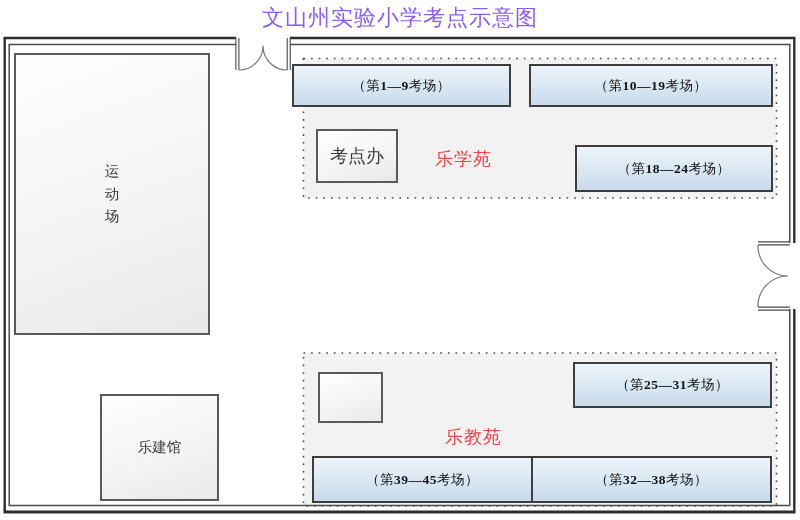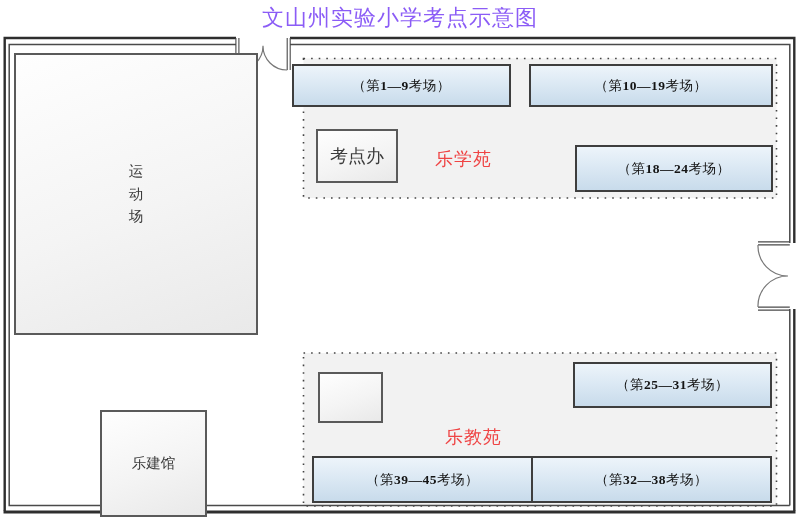--- a/index.html
+++ b/index.html
@@ -56,26 +56,26 @@
 
     <path d="M 235.9 38 V 70 M 238.9 38 V 70" fill="none" stroke="#4a4a4a" stroke-width="1.1"></path>
     <path d="M 287.2 38 V 70 M 290.2 38 V 70" fill="none" stroke="#4a4a4a" stroke-width="1.1"></path>
     <path d="M 238.9 70 A 24 24 0 0 0 263 45.8 A 24 24 0 0 0 287.2 70" fill="none" stroke="#777777" stroke-width="1.2"></path>
 
     <path d="M 758 241.9 H 789.8 M 758 244.9 H 789.8" fill="none" stroke="#4a4a4a" stroke-width="1.1"></path>
     <path d="M 758 307.1 H 789.8 M 758 310.1 H 789.8" fill="none" stroke="#4a4a4a" stroke-width="1.1"></path>
     <path d="M 758 244.9 A 30 30 0 0 0 788 276 A 30 30 0 0 0 758 307.1" fill="none" stroke="#777777" stroke-width="1.2"></path>
   </svg>
 
-  <div class="building" style="left:14px;top:53px;width:244px;height:282px;">
+  <div class="building" style="left:14px;top:53px;width:196px;height:282px;">
     <div class="vtext">运动场</div>
   </div>
 
 
-  <div class="building" style="left:100px;top:394px;width:107px;height:107px;margin-top:16px;">
+  <div class="building" style="left:100px;top:394px;width:119px;height:107px;">
     <span>乐建馆</span>
   </div>
 
   <div class="building" style="left:316px;top:129px;width:82px;height:54px;font-size:18px;">
     <span>考点办</span>
   </div>
 
   <div class="building" style="left:318px;top:372px;width:65px;height:51px;"></div>
 
   <div class="zone-label" style="left:435px;top:147px;">乐学苑</div>

